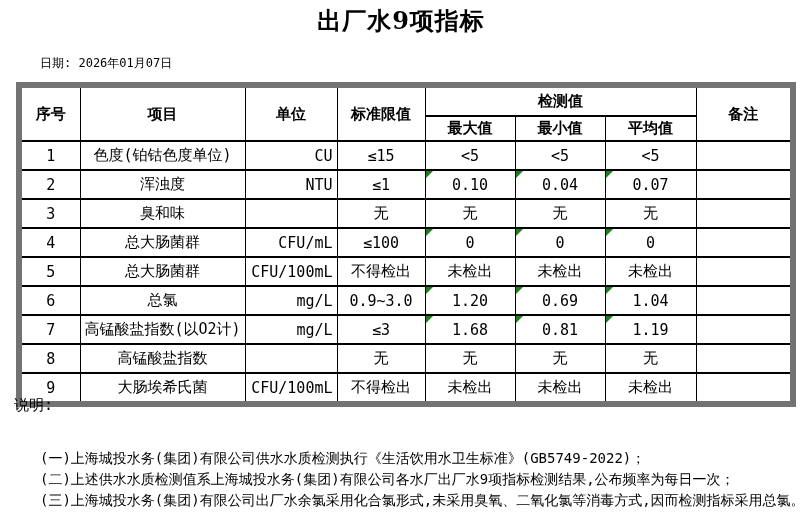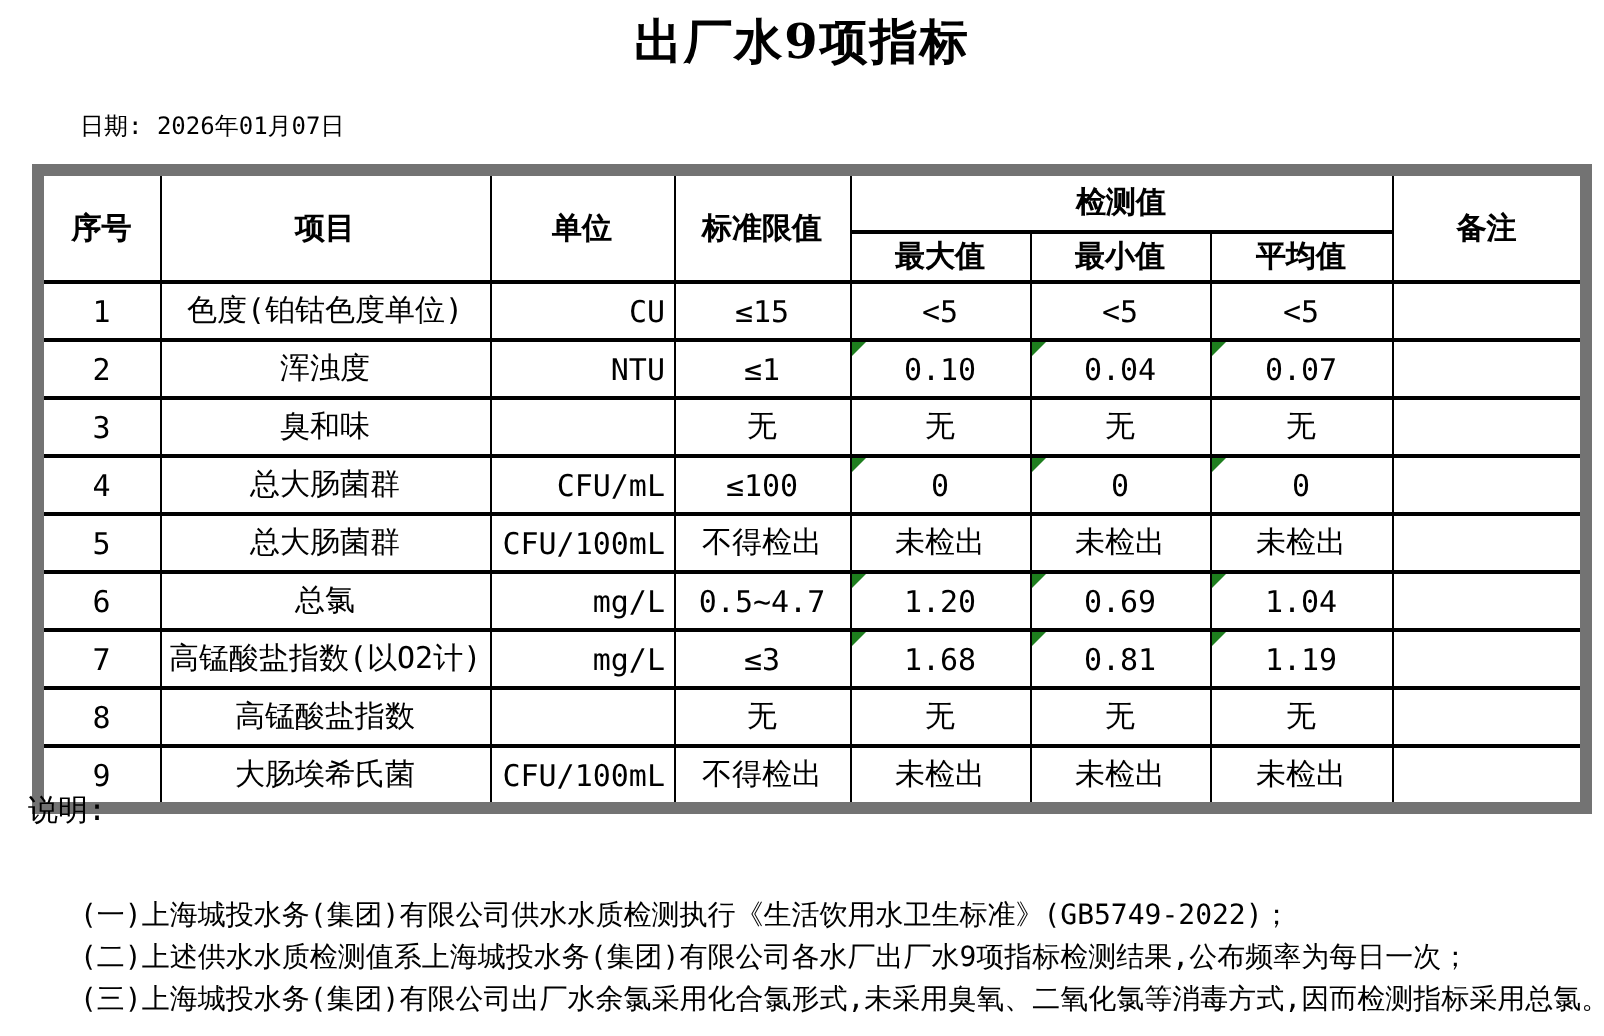--- a/index.html
+++ b/index.html
@@ -168,21 +168,21 @@
           <td class="c-limit">不得检出</td>
           <td class="c-val">未检出</td>
           <td class="c-val">未检出</td>
           <td class="c-val">未检出</td>
           <td class="c-remark"></td>
         </tr>
         <tr>
           <td class="c-no">6</td>
           <td class="c-item">总氯</td>
           <td class="c-unit">mg/L</td>
-          <td class="c-limit">0.5~4.7</td>
+          <td class="c-limit">0.9~3.0</td>
           <td class="c-val"><span class="tri" style="border-top-color: rgb(30, 126, 30);"></span>1.20</td>
           <td class="c-val"><span class="tri" style="border-top-color: rgb(30, 126, 30);"></span>0.69</td>
           <td class="c-val"><span class="tri" style="border-top-color: rgb(30, 126, 30);"></span>1.04</td>
           <td class="c-remark"></td>
         </tr>
         <tr>
           <td class="c-no">7</td>
           <td class="c-item">高锰酸盐指数(以O2计)</td>
           <td class="c-unit">mg/L</td>
           <td class="c-limit">≤3</td>

